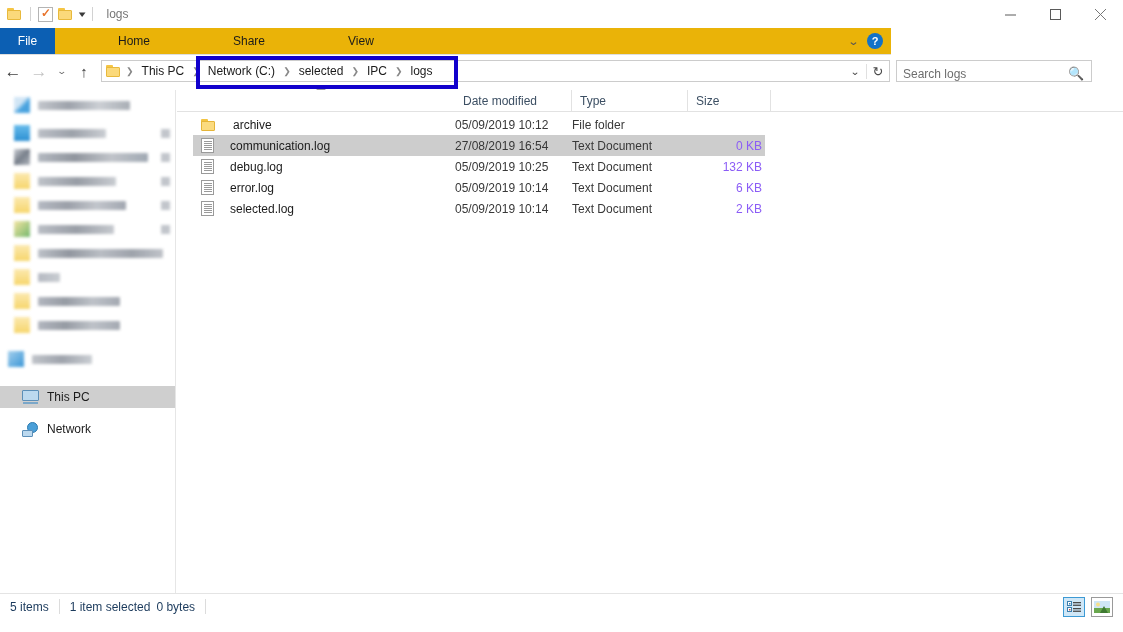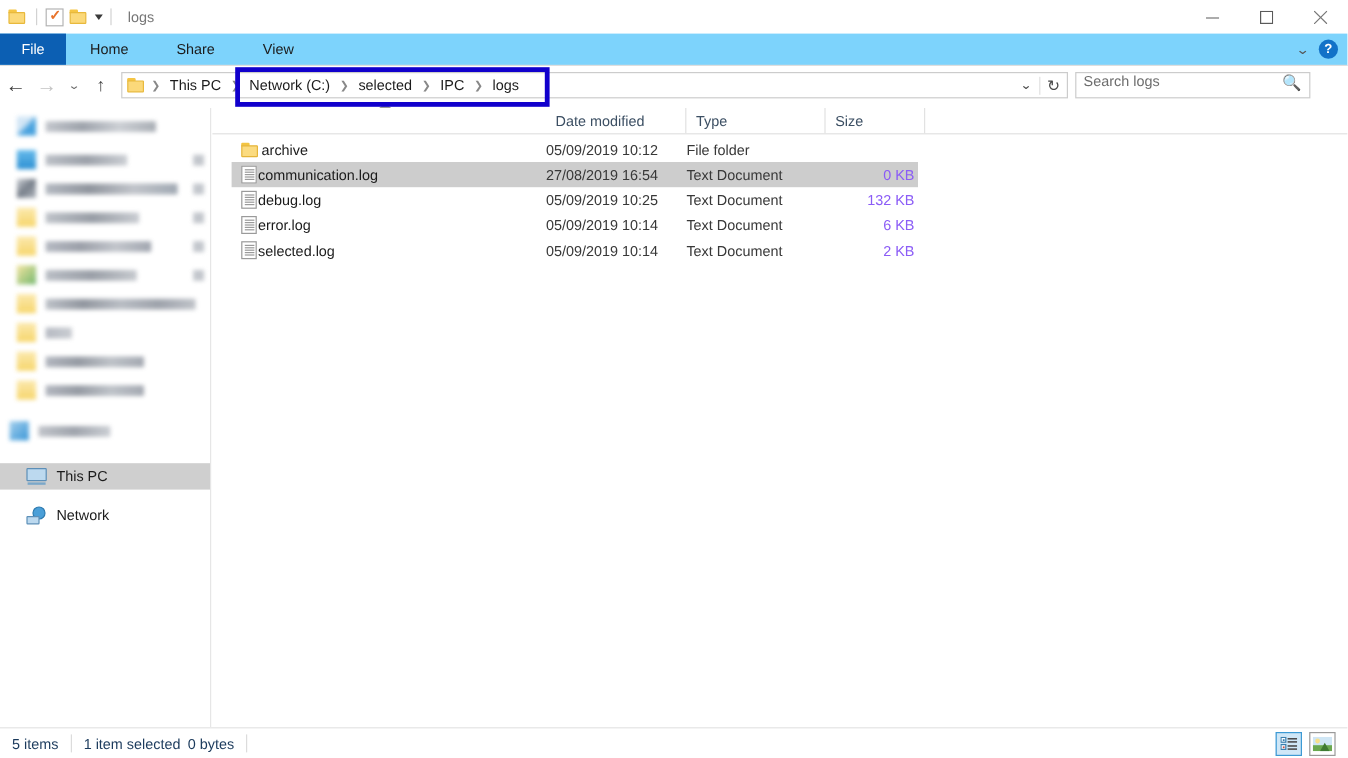--- a/index.html
+++ b/index.html
@@ -101,26 +101,27 @@
     align-items: center;
     justify-content: center;
     color: #5a5a5a;
   }
   .wc svg { display: block; }
 
   
   .ribbon {
     position: absolute;
     left: 0; top: 28px;
-    width: 1123px; height: 27px;
-    background: #7dd3fc;
+    width: 891px; height: 27px;
+    background: #eab308;
     border-bottom: 1px solid #dedede;
     box-sizing: border-box;
     display: flex;
     align-items: stretch;
+    gap: 43px;
   }
   .tab-file {
     width: 55px;
     background: #0c5fb3;
     color: #ffffff;
     display: flex;
     align-items: center;
     justify-content: center;
     font-size: 12px;
   }
@@ -252,21 +253,21 @@
     z-index: 40;
   }
 
   .searchbox {
     margin-left: 6px;
     width: 196px; height: 22px;
     border: 1px solid #cccccc;
     background: #ffffff;
     box-sizing: border-box;
     display: flex;
-    align-items: flex-start;
+    align-items: flex-end;
     padding: 0 6px;
   }
   .search-ph {
     font-size: 12px;
     color: #6d6d6d;
     flex: 1;
   }
   .search-ico { color: #3c3c3c; font-size: 13px; }
 
   
@@ -404,21 +405,21 @@
   }
   .row.selected .rowbg {
     position: absolute;
     left: 16px; top: 0;
     width: 572px; height: 21px;
     background: #cdcdcd;
   }
   .cell { position: relative; z-index: 2; }
   .cell-name {
     position: absolute; left: 24px;
-    display: flex; align-items: center; gap: 1px;
+    display: flex; align-items: center; gap: 16px;
   }
   .cell-date { position: absolute; left: 278px; color: #383838; }
   .cell-type { position: absolute; left: 395px; color: #383838; }
   .cell-size {
     position: absolute; left: 455px; width: 130px;
     text-align: right; color: #8b5cf6;
   }
   .f-folder {
     width: 16px; height: 14px;
     position: relative;
@@ -456,21 +457,21 @@
     left: 2px; top: 2px;
     width: 8px; height: 1px;
     background: #9a9a9a;
     box-shadow: 0 2px 0 #9a9a9a, 0 4px 0 #9a9a9a,
                 0 6px 0 #9a9a9a, 0 8px 0 #9a9a9a;
   }
 
   
   .statusbar {
     position: absolute;
-    left: 0; bottom: 0;
+    left: 0; bottom: 13px;
     width: 1123px; height: 26px;
     border-top: 1px solid #e4e4e4;
     box-sizing: border-box;
     display: flex;
     align-items: center;
     background: #ffffff;
   }
   .status-item {
     font-size: 12px;
     color: #1b3a5c;

